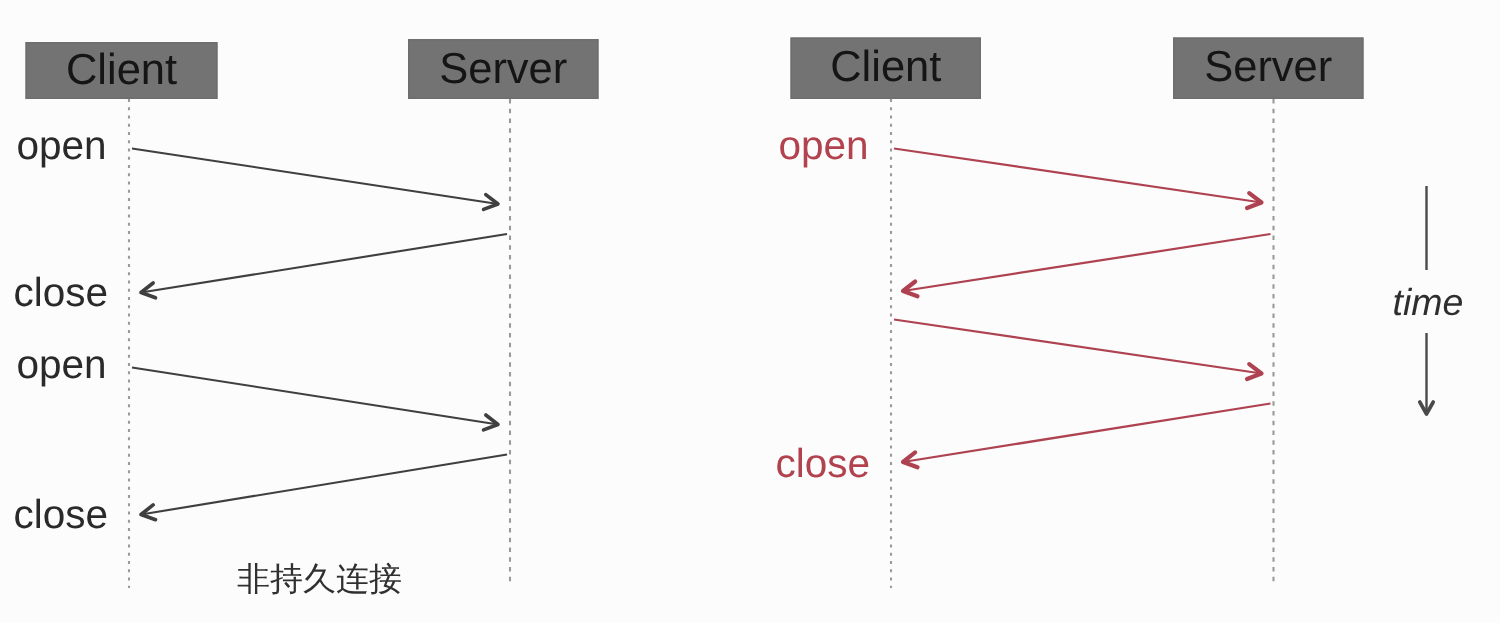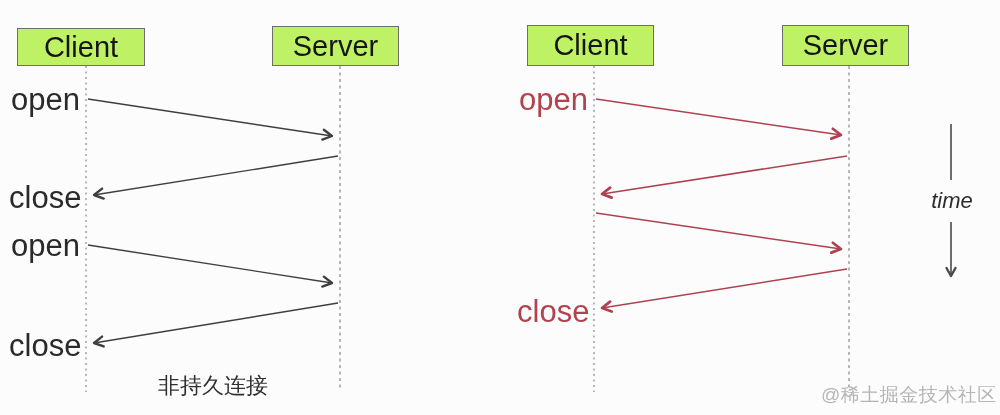--- a/index.html
+++ b/index.html
@@ -9,35 +9,35 @@
     background: #fcfcfc;
     font-family: "Liberation Sans", sans-serif;
     overflow: hidden;
   }
   #stage { position: absolute; inset: 0; width: 1000px; height: 415px; }
   svg.lines { position: absolute; left: 0; top: 0; }
 
   .actor-box {
     position: absolute;
     border: 1.5px solid #6e6e6e;
-    background: #bef264;
+    background: #737373;
     display: flex;
     align-items: center;
     justify-content: center;
     font-size: 29px;
     color: #151515;
   }
   #box-client-left  { left: 17px;  top: 28px; width: 128px; height: 38px; }
   #box-server-left  { left: 272px; top: 26px; width: 127px; height: 40px; }
   #box-client-right { left: 527px; top: 25px; width: 127px; height: 41px; }
   #box-server-right { left: 782px; top: 25px; width: 127px; height: 41px; }
 
   .event-label {
     position: absolute;
-    font-size: 31px;
+    font-size: 27px;
     line-height: 1;
     color: #2a2a2a;
     white-space: nowrap;
   }
   .event-label.red { color: #b2424e; }
   #lbl-l-open1  { left: 11px; top: 84px; }
   #lbl-l-close1 { left: 9px;  top: 182px; }
   #lbl-l-open2  { left: 11px; top: 230px; }
   #lbl-l-close2 { left: 9px;  top: 330px; }
   #lbl-r-open   { left: 519px; top: 84px; }
@@ -51,21 +51,21 @@
     line-height: 1;
     white-space: nowrap;
   }
   #title-left  { left: 103px; top: 375px; color: #303030; }
   #title-right { left: 613px; top: 377px; color: #b2424e; }
 
   #time-label {
     position: absolute;
     left: 918px; top: 190px; width: 68px;
     text-align: center;
-    font-size: 22px;
+    font-size: 25px;
     font-style: italic;
     color: #2e2e2e;
     line-height: 1;
   }
 
   #watermark {
     position: absolute;
     left: 821px; top: 382px;
     font-size: 19px;
     color: #b5b5b5;
@@ -128,15 +128,14 @@
   <div class="event-label" id="lbl-l-open2">open</div>
   <div class="event-label" id="lbl-l-close2">close</div>
 
   <div class="event-label red" id="lbl-r-open">open</div>
   <div class="event-label red" id="lbl-r-close">close</div>
 
   <div class="diagram-title" id="title-left">非持久连接</div>
 
   <div id="time-label">time</div>
 
-  <div id="watermark">@稀土掘金技术社区</div>
 
 </div>
 
 </body></html>

